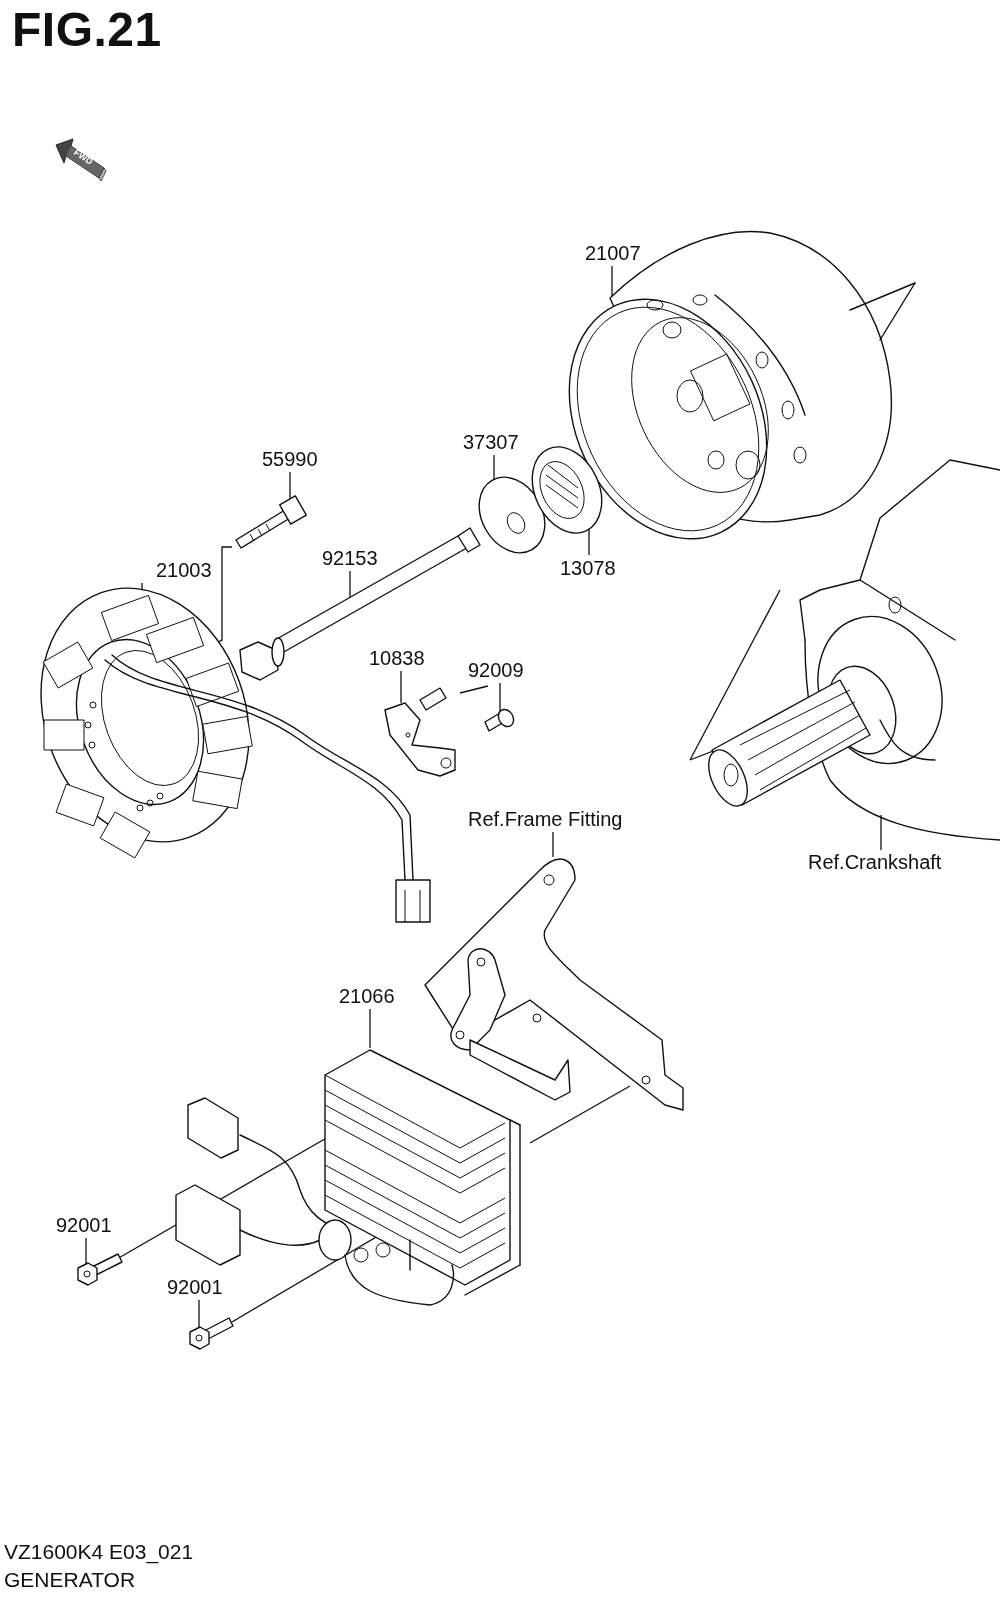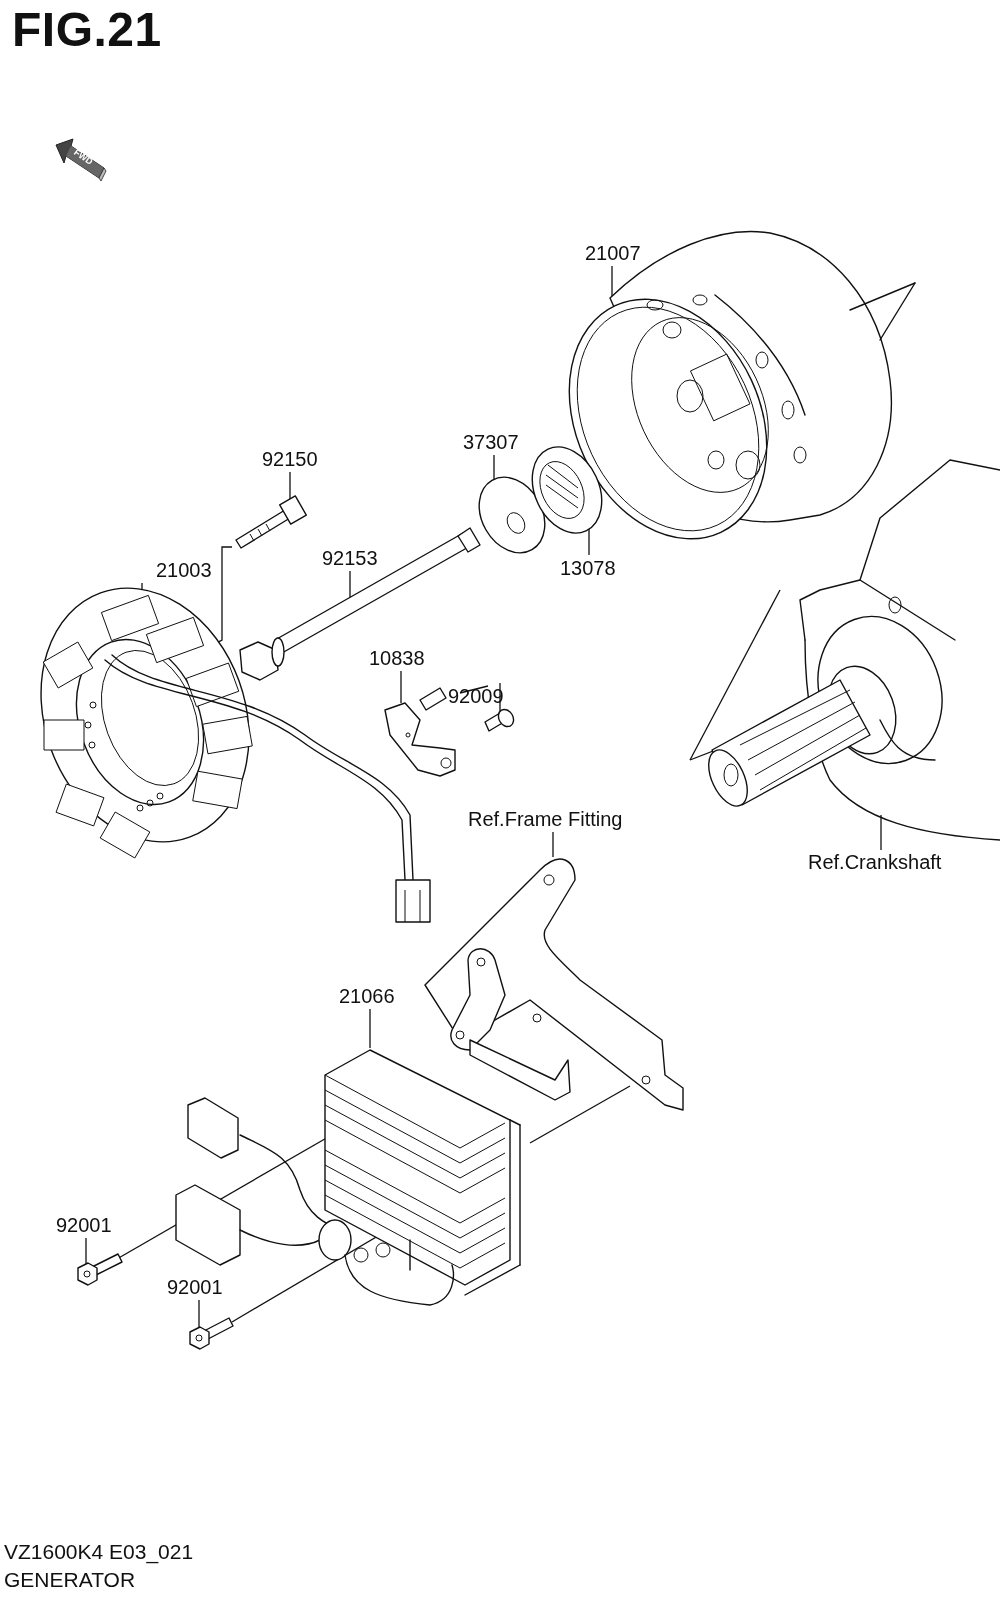--- a/index.html
+++ b/index.html
@@ -19,25 +19,25 @@
 </head>
 <body>
 
 <div class="fig-title">FIG.21</div>
 <div class="footer-code">VZ1600K4 E03_021</div>
 <div class="footer-name">GENERATOR</div>
 
 <div class="callout" style="left:585px; top:243px;">21007</div>
 <div class="callout" style="left:463px; top:432px;">37307</div>
 <div class="callout" style="left:560px; top:558px;">13078</div>
-<div class="callout" style="left:262px; top:449px;">92150</div>
+<div class="callout" style="left:262px; top:449px;">55990</div>
 <div class="callout" style="left:322px; top:548px;">92153</div>
 <div class="callout" style="left:112px; top:560px;margin-left:44px;">21003</div>
 <div class="callout" style="left:369px; top:648px;">10838</div>
-<div class="callout" style="left:448px; top:660px;margin-top:26px;">92009</div>
+<div class="callout" style="left:468px; top:660px;">92009</div>
 <div class="callout" style="left:339px; top:986px;">21066</div>
 <div class="callout" style="left:56px; top:1215px;">92001</div>
 <div class="callout" style="left:167px; top:1277px;">92001</div>
 <div class="callout" style="left:468px; top:809px;">Ref.Frame Fitting</div>
 <div class="callout" style="left:808px; top:852px;">Ref.Crankshaft</div>
 
 <svg class="drawing" width="1000" height="1603" viewBox="0 0 1000 1603">
 
   <g>
     <path d="M56,145 L73,139 L71,146 L104,168 L99,178 L66,156 L64,163 Z" fill="#444" stroke="#222" stroke-width="1"></path>

